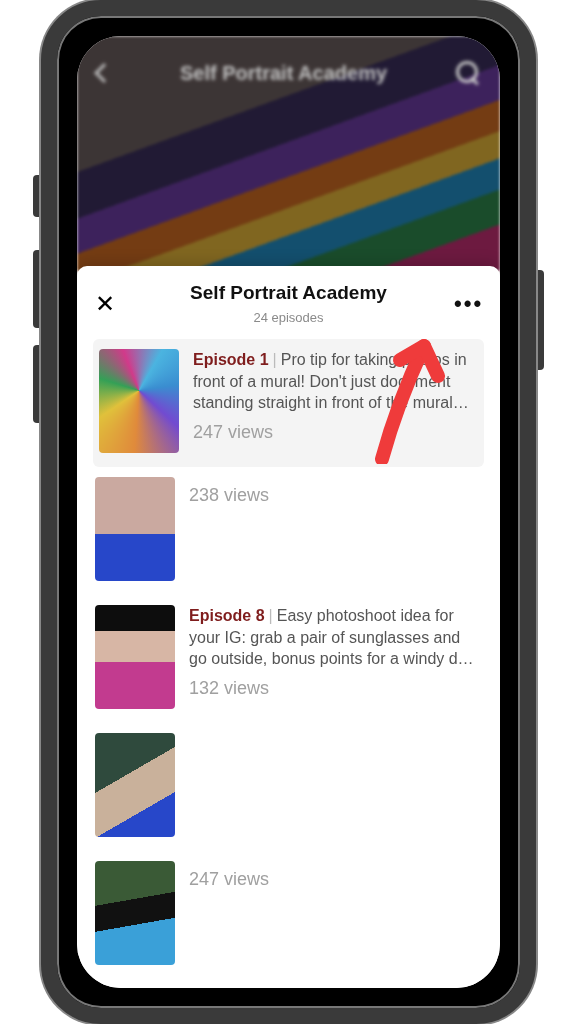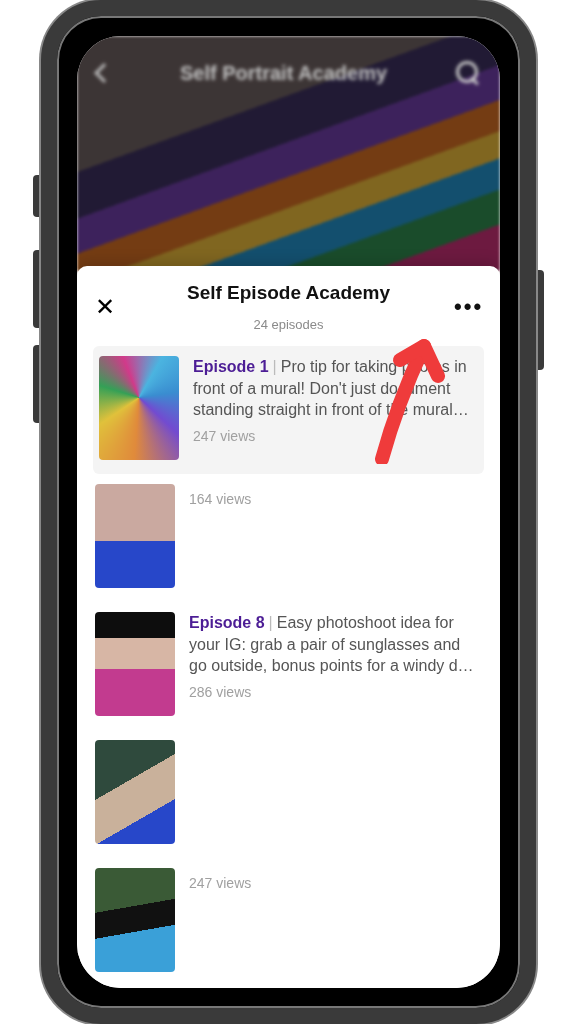--- a/index.html
+++ b/index.html
@@ -116,21 +116,21 @@
     text-align: center;
   }
   .sheet-title {
     font-size: 19px;
     font-weight: 700;
     color: #111;
   }
   .sheet-sub {
     font-size: 13px;
     color: #8a8a8a;
-    margin-top: 13px;
+    margin-top: 6px;
     text-align: center;
   }
   .more-dots {
     width: 28px;
     text-align: right;
     font-size: 22px;
     letter-spacing: 2px;
     color: #111;
     font-weight: 900;
   }
@@ -157,31 +157,31 @@
   .t3 { background: linear-gradient(180deg,#0d0d0d 0 25%, #d7b6a5 25% 55%, #c23b8f 55% 100%); }
   .t4 { background: linear-gradient(150deg,#2f4a3d 0 40%, #c9b19b 40% 70%, #2747c9 70% 100%); }
   .t5 { background: linear-gradient(170deg,#3a5a36 0 38%, #111 38% 60%, #3aa0d8 60% 100%); }
   .rowtext {
     flex: 1;
     min-width: 0;
     font-size: 16px;
     line-height: 1.35;
     color: #555;
   }
-  .rowtext .epn { font-weight: 700; color: #4c1d95; }
+  .rowtext .epn { font-weight: 700; color: #7f1d1d; }
   .rowtext .bar { color: #bbb; margin: 0 4px; }
   .desc {
     display: -webkit-box;
     -webkit-line-clamp: 3;
     -webkit-box-orient: vertical;
     overflow: hidden;
   }
   .views {
     color: #a0a0a0;
-    font-size: 14px;
+    font-size: 18px;
     margin-top: 6px;
   }
 
   
   .arrow {
     position: absolute;
     right: 48px;
     top: 288px;
     width: 90px;
     height: 140px;
@@ -205,48 +205,48 @@
           <div class="chev" aria-label="Back"></div>
           <div class="hero-title">Self Portrait Academy</div>
           <div class="mag" aria-label="Search"></div>
         </div>
       </div>
 
       <div class="sheet">
         <div class="sheet-header">
           <div class="close-x" aria-label="Close">✕</div>
           <div class="sheet-titlewrap">
-            <div class="sheet-title">Self Episode Academy</div>
+            <div class="sheet-title">Self Portrait Academy</div>
             <div class="sheet-sub">24 episodes</div>
           </div>
           <div class="more-dots" aria-label="More options">•••</div>
         </div>
 
         <div class="list">
 
           <div class="row first">
             <div class="thumb t1"></div>
             <div class="rowtext">
               <div class="desc"><span class="epn">Episode 1</span><span class="bar">|</span><span>Pro tip for taking photos in front of a mural! Don't just document standing straight in front of the mural—…</span></div>
               <div class="views">247 views</div>
             </div>
           </div>
 
           <div class="row">
             <div class="thumb t2"></div>
             <div class="rowtext">
-              <div class="views">164 views</div>
+              <div class="views">238 views</div>
             </div>
           </div>
 
           <div class="row">
             <div class="thumb t3"></div>
             <div class="rowtext">
               <div class="desc"><span class="epn">Episode 8</span><span class="bar">|</span><span>Easy photoshoot idea for your IG: grab a pair of sunglasses and go outside, bonus points for a windy d…</span></div>
-              <div class="views">286 views</div>
+              <div class="views">132 views</div>
             </div>
           </div>
 
           <div class="row">
             <div class="thumb t4"></div>
           </div>
 
           <div class="row">
             <div class="thumb t5"></div>
             <div class="rowtext">

